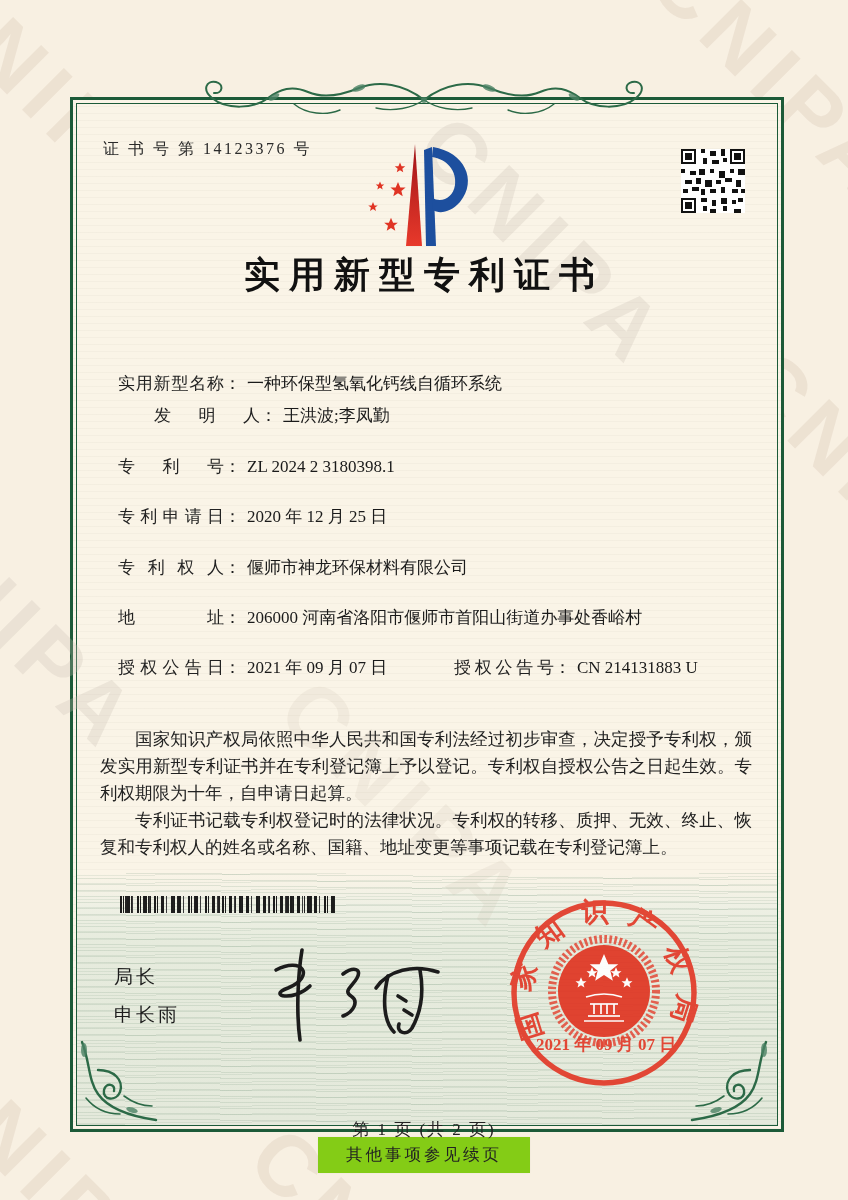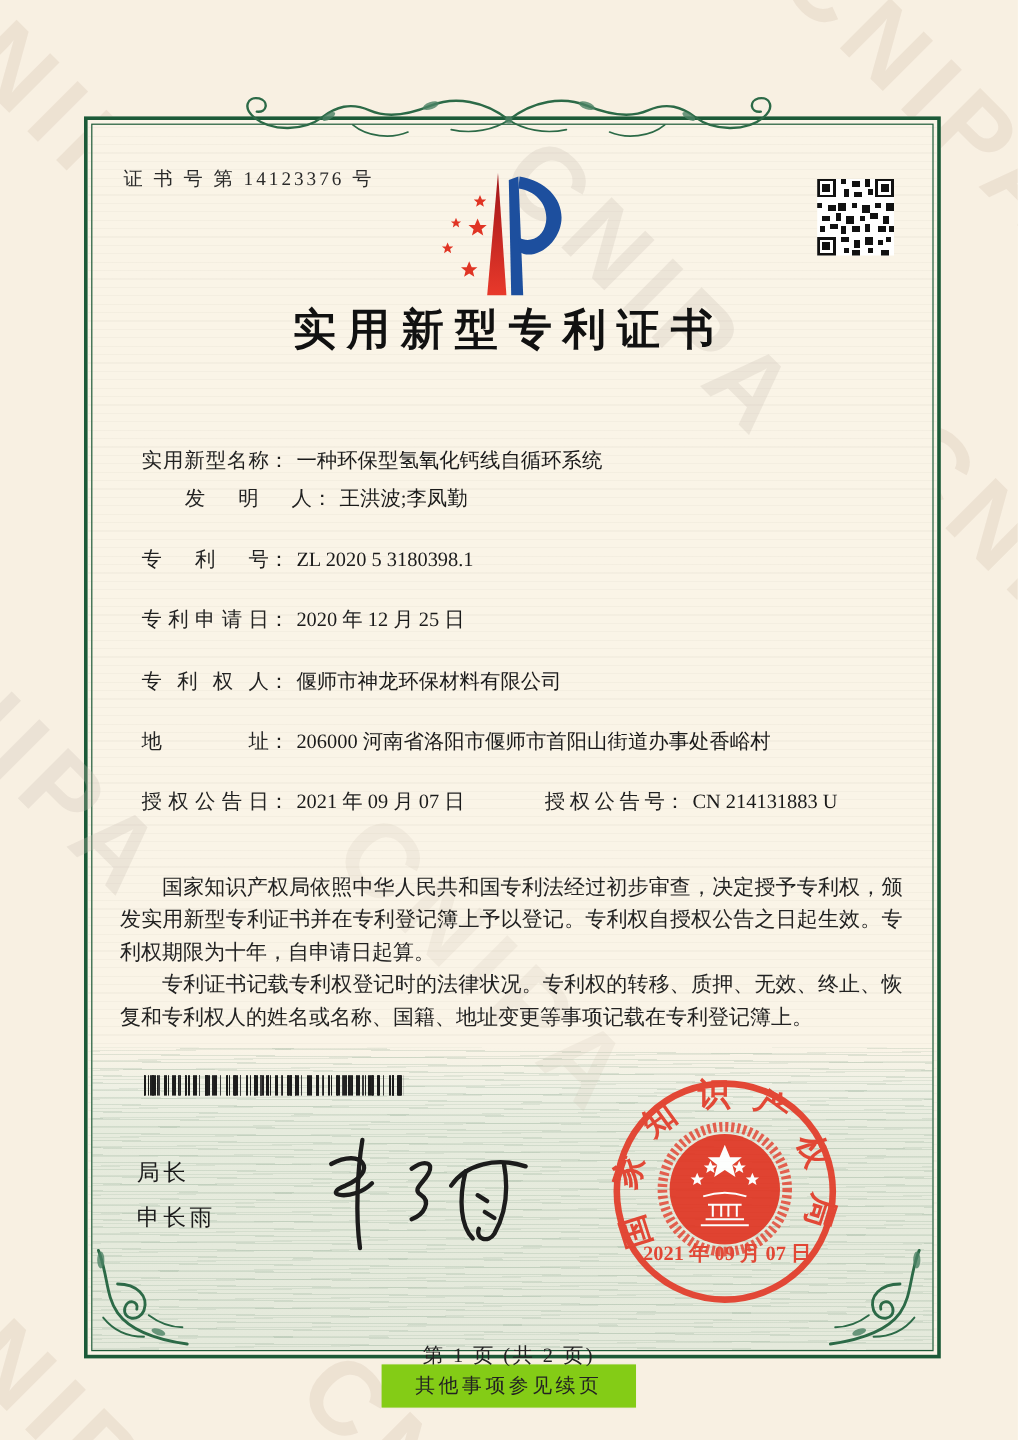--- a/index.html
+++ b/index.html
@@ -228,21 +228,21 @@
 <div class="abs cert-title">实用新型专利证书</div>
 
 <div class="abs fields">
   <div class="frow" style="top:0;margin-top:20px;">
     <span class="flabel">实用新型名称</span><span class="fcolon">：</span><span class="fvalue">一种环保型氢氧化钙线自循环系统</span>
   </div>
   <div class="frow" style="top:52px;margin-left:36px;">
     <span class="flabel">发明人</span><span class="fcolon">：</span><span class="fvalue">王洪波;李凤勤</span>
   </div>
   <div class="frow" style="top:103px;">
-    <span class="flabel">专利号</span><span class="fcolon">：</span><span class="fvalue">ZL 2020 5 3180398.1</span>
+    <span class="flabel">专利号</span><span class="fcolon">：</span><span class="fvalue">ZL 2024 2 3180398.1</span>
   </div>
   <div class="frow" style="top:153px;">
     <span class="flabel">专利申请日</span><span class="fcolon">：</span><span class="fvalue">2020 年 12 月 25 日</span>
   </div>
   <div class="frow" style="top:204px;">
     <span class="flabel">专利权人</span><span class="fcolon">：</span><span class="fvalue">偃师市神龙环保材料有限公司</span>
   </div>
   <div class="frow" style="top:254px;">
     <span class="flabel">地址</span><span class="fcolon">：</span><span class="fvalue">206000 河南省洛阳市偃师市首阳山街道办事处香峪村</span>
   </div>

